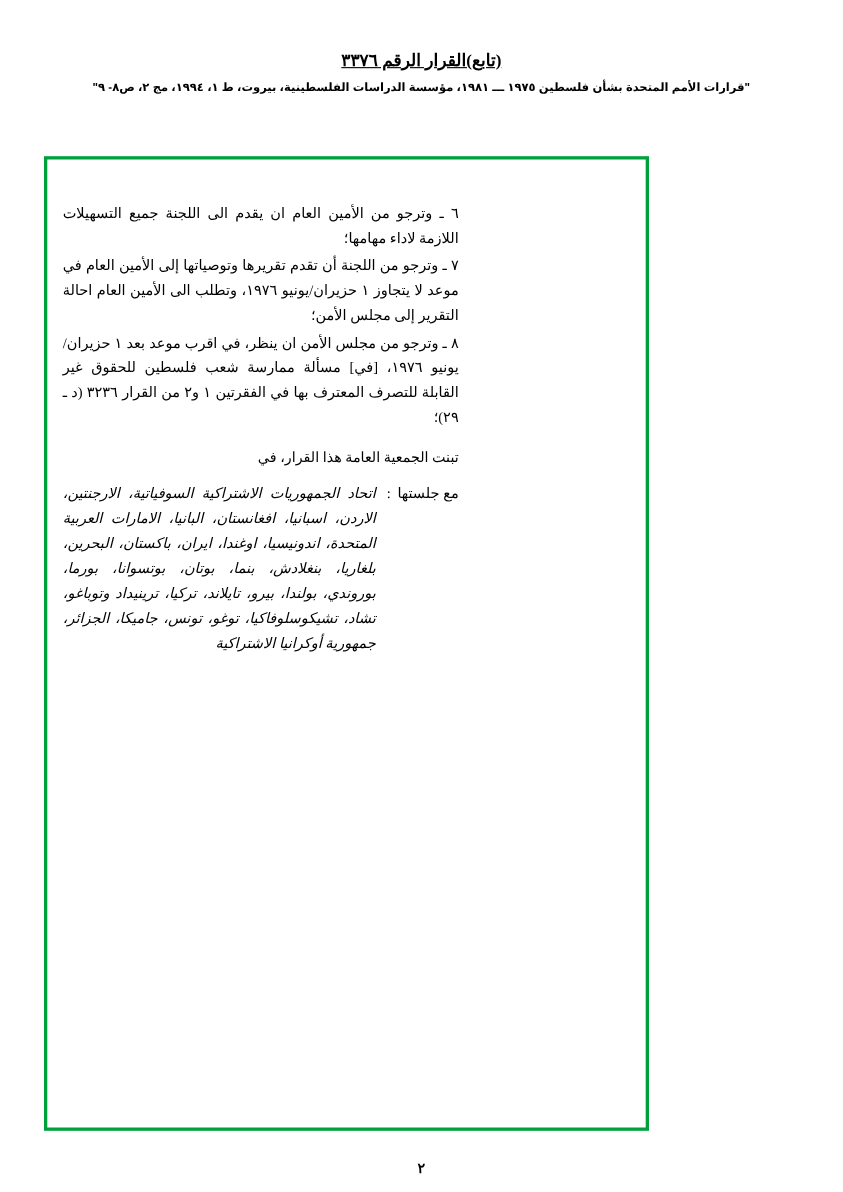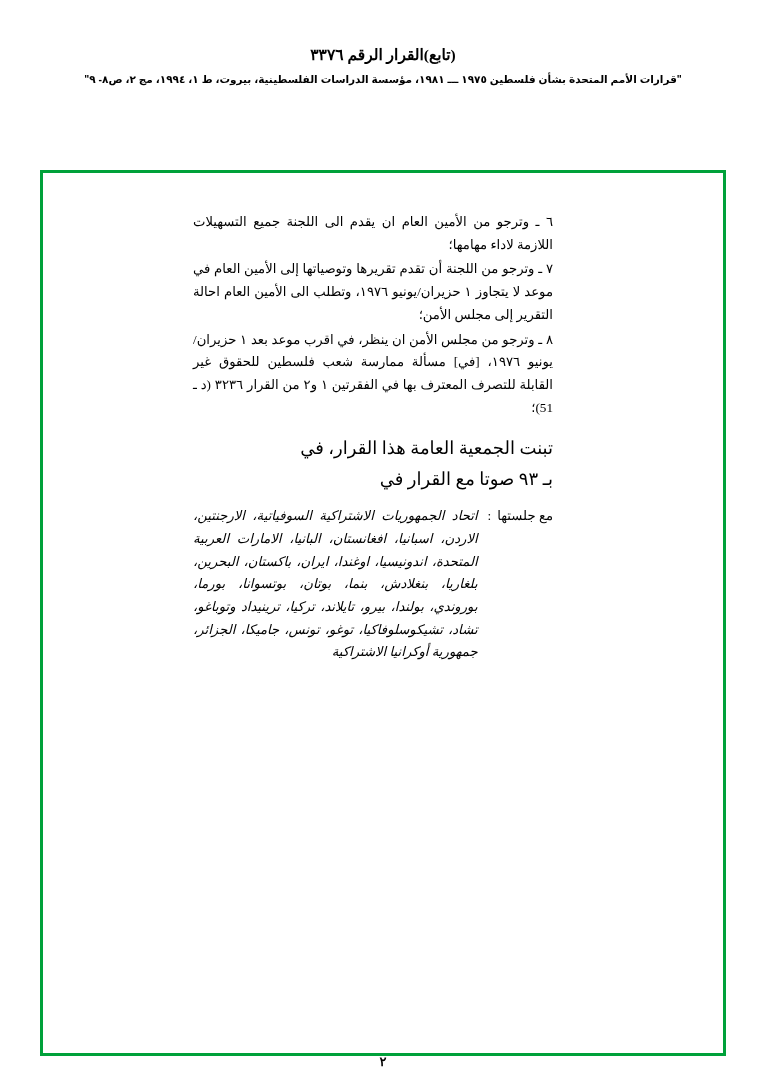--- a/index.html
+++ b/index.html
@@ -22,34 +22,35 @@
     box-sizing: border-box;
   }
   .header-title {
     text-align: center;
     font-family: "Liberation Serif", "DejaVu Serif", serif;
     font-weight: bold;
     font-size: 15.5px;
     letter-spacing: 0.5px;
     margin-top: 46px;
     direction: rtl;
+    text-decoration: underline;
   }
   .header-source {
     text-align: center;
     font-family: "Liberation Sans", "DejaVu Sans", sans-serif;
     font-weight: bold;
     font-size: 10.5px;
     margin-top: 9px;
     direction: rtl;
   }
   .frame {
     position: absolute;
     left: 40px;
-    top: 124px;
-    width: 686px;
+    top: 96px;
+    width: 550px;
     height: 886px;
     border: 3px solid #00a13a;
     box-sizing: border-box;
     background: #ffffff;
   }
   .content {
     position: absolute;
     right: 170px;
     top: 38px;
     width: 360px;
@@ -60,21 +61,21 @@
     line-height: 1.72;
   }
   .para {
     margin: 0 0 2px 0;
     text-indent: 0;
   }
   .block-vote {
     margin-top: 14px;
     direction: rtl;
     text-align: right;
-    font-size: 18px;
+    font-size: 13px;
     line-height: 1.72;
   }
   .block-vote div {
     white-space: nowrap;
   }
   .with-block {
     margin-top: 10px;
     display: flex;
     direction: rtl;
     font-size: 13.2px;
@@ -112,25 +113,24 @@
 <div class="page">
 
   <div class="header-title">(تابع)القرار الرقم ٣٣٧٦</div>
   <div class="header-source">"قرارات الأمم المتحدة بشأن فلسطين ١٩٧٥ ـــ ١٩٨١، مؤسسة الدراسات الفلسطينية، بيروت، ط ١، ١٩٩٤، مج ٢، ص٨- ٩"</div>
 
   <div class="frame">
     <div class="content">
 
       <p class="para">٦ ـ وترجو من الأمين العام ان يقدم الى اللجنة جميع التسهيلات اللازمة لاداء مهامها؛</p>
       <p class="para">٧ ـ وترجو من اللجنة أن تقدم تقريرها وتوصياتها إلى الأمين العام في موعد لا يتجاوز ١ حزيران/يونيو ١٩٧٦، وتطلب الى الأمين العام احالة التقرير إلى مجلس الأمن؛</p>
-      <p class="para">٨ ـ وترجو من مجلس الأمن ان ينظر، في اقرب موعد بعد ١ حزيران/يونيو ١٩٧٦، [في] مسألة ممارسة شعب فلسطين للحقوق غير القابلة للتصرف المعترف بها في الفقرتين ١ و٢ من القرار ٣٢٣٦ (د ـ 51)؛</p>
+      <p class="para">٨ ـ وترجو من مجلس الأمن ان ينظر، في اقرب موعد بعد ١ حزيران/يونيو ١٩٧٦، [في] مسألة ممارسة شعب فلسطين للحقوق غير القابلة للتصرف المعترف بها في الفقرتين ١ و٢ من القرار ٣٢٣٦ (د ـ ٢٩)؛</p>
 
       <div class="block-vote">
         <div>تبنت الجمعية العامة هذا القرار، في</div>
-        <div>بـ ٩٣ صوتا مع القرار في</div>
       </div>
 
       <div class="with-block">
         <span class="with-label">مع جلستها</span>
         <span class="with-colon">:</span>
         <span class="with-list">اتحاد الجمهوريات الاشتراكية السوفياتية، الارجنتين، الاردن، اسبانيا، افغانستان، البانيا، الامارات العربية المتحدة، اندونيسيا، اوغندا، ايران، باكستان، البحرين، بلغاريا، بنغلادش، بنما، بوتان، بوتسوانا، بورما، بوروندي، بولندا، بيرو، تايلاند، تركيا، ترينيداد وتوباغو، تشاد، تشيكوسلوفاكيا، توغو، تونس، جاميكا، الجزائر، جمهورية أوكرانيا الاشتراكية</span>
       </div>
 
     </div>
   </div>

